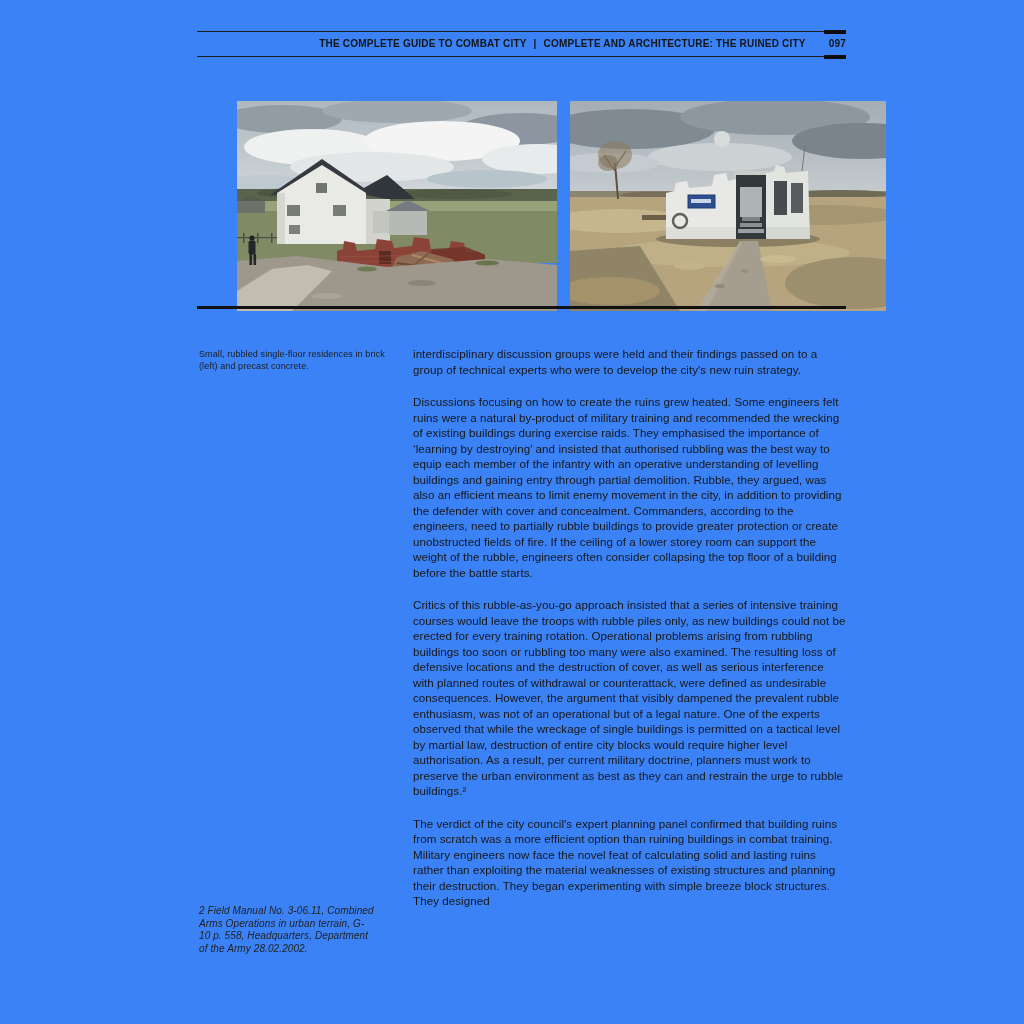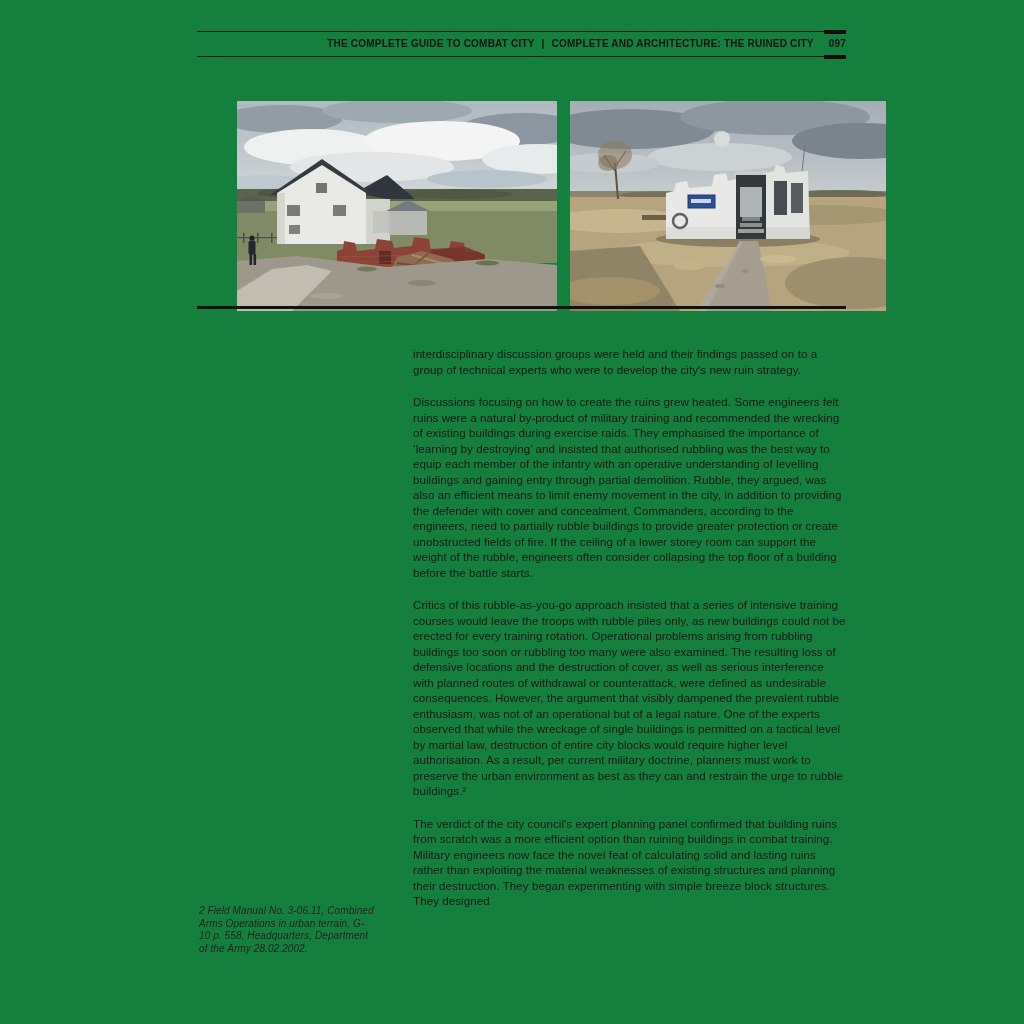--- a/index.html
+++ b/index.html
@@ -1,30 +1,30 @@
 <!DOCTYPE html>
 <html><head>
 <meta charset="utf-8">
 <style>
   html,body{margin:0;padding:0;background:#ffffff;}
   *{box-sizing:border-box;}
   .page{
-    position:relative;width:1024px;height:1024px;background:#15803d;overflow:hidden;
+    position:relative;width:1024px;height:1024px;background:#3b82f6;overflow:hidden;
     font-family:"Liberation Sans","DejaVu Sans",sans-serif;color:#1b1b1b;
   }
   
   .rule{position:absolute;left:197px;width:649px;height:1px;background:#1c1c1c;}
   .rule-top{top:31px;}
   .rule-bottom{top:56px;}
   .rule .rule-end{position:absolute;right:0;top:-1.5px;width:22px;height:4px;background:#0d0d0d;}
   .header-text{
     position:absolute;top:38px;right:178px;display:flex;gap:7px;align-items:baseline;
     font-size:10px;font-weight:bold;letter-spacing:0.2px;color:#141414;white-space:nowrap;
   }
-  .header-text .pageno{margin-left:8px;}
+  .header-text .pageno{margin-left:16px;}
   
   .photo{position:absolute;top:85px;height:210px;overflow:hidden;}
   .photo-left{left:197px;width:320px;}
   .photo-right{left:530px;width:316px;}
   .photo svg{display:block;width:100%;height:100%;}
   
   .rule-thick{position:absolute;top:306px;left:197px;width:649px;height:3px;background:#111111;}
   
   .caption{
     position:absolute;left:199px;top:349px;width:192px;
@@ -205,20 +205,21 @@
       <polygon points="126,210 136,210 172,142 170,140" fill="#b8b1a2" opacity="0.6"></polygon>
       <ellipse cx="150" cy="185" rx="5" ry="2" fill="#8f887c"></ellipse>
       <ellipse cx="175" cy="170" rx="4" ry="1.8" fill="#948d80"></ellipse>
       <ellipse cx="120" cy="165" rx="16" ry="4" fill="#c3b389"></ellipse>
       <ellipse cx="208" cy="158" rx="18" ry="4" fill="#c9ba90"></ellipse>
     </svg>
   </figure>
 
   <div class="rule-thick"></div>
 
+  <aside class="caption">Small, rubbled single-floor residences in brick (left) and precast concrete.</aside>
 
   <main class="body-text">
     <p>interdisciplinary discussion groups were held and their findings passed on to a group of technical experts who were to develop the city's new ruin strategy.</p>
     <p>Discussions focusing on how to create the ruins grew heated. Some engineers felt ruins were a natural by-product of military training and recommended the wrecking of existing buildings during exercise raids. They emphasised the importance of ‘learning by destroying’ and insisted that authorised rubbling was the best way to equip each member of the infantry with an operative understanding of levelling buildings and gaining entry through partial demolition. Rubble, they argued, was also an efficient means to limit enemy movement in the city, in addition to providing the defender with cover and concealment. Commanders, according to the engineers, need to partially rubble buildings to provide greater protection or create unobstructed fields of fire. If the ceiling of a lower storey room can support the weight of the rubble, engineers often consider collapsing the top floor of a building before the battle starts.</p>
     <p>Critics of this rubble-as-you-go approach insisted that a series of intensive training courses would leave the troops with rubble piles only, as new buildings could not be erected for every training rotation. Operational problems arising from rubbling buildings too soon or rubbling too many were also examined. The resulting loss of defensive locations and the destruction of cover, as well as serious interference with planned routes of withdrawal or counterattack, were defined as undesirable consequences. However, the argument that visibly dampened the prevalent rubble enthusiasm, was not of an operational but of a legal nature. One of the experts observed that while the wreckage of single buildings is permitted on a tactical level by martial law, destruction of entire city blocks would require higher level authorisation. As a result, per current military doctrine, planners must work to preserve the urban environment as best as they can and restrain the urge to rubble buildings.²</p>
     <p>The verdict of the city council's expert planning panel confirmed that building ruins from scratch was a more efficient option than ruining buildings in combat training. Military engineers now face the novel feat of calculating solid and lasting ruins rather than exploiting the material weaknesses of existing structures and planning their destruction. They began experimenting with simple breeze block structures. They designed</p>
   </main>
 
   <aside class="footnote">
     <span>2</span>

